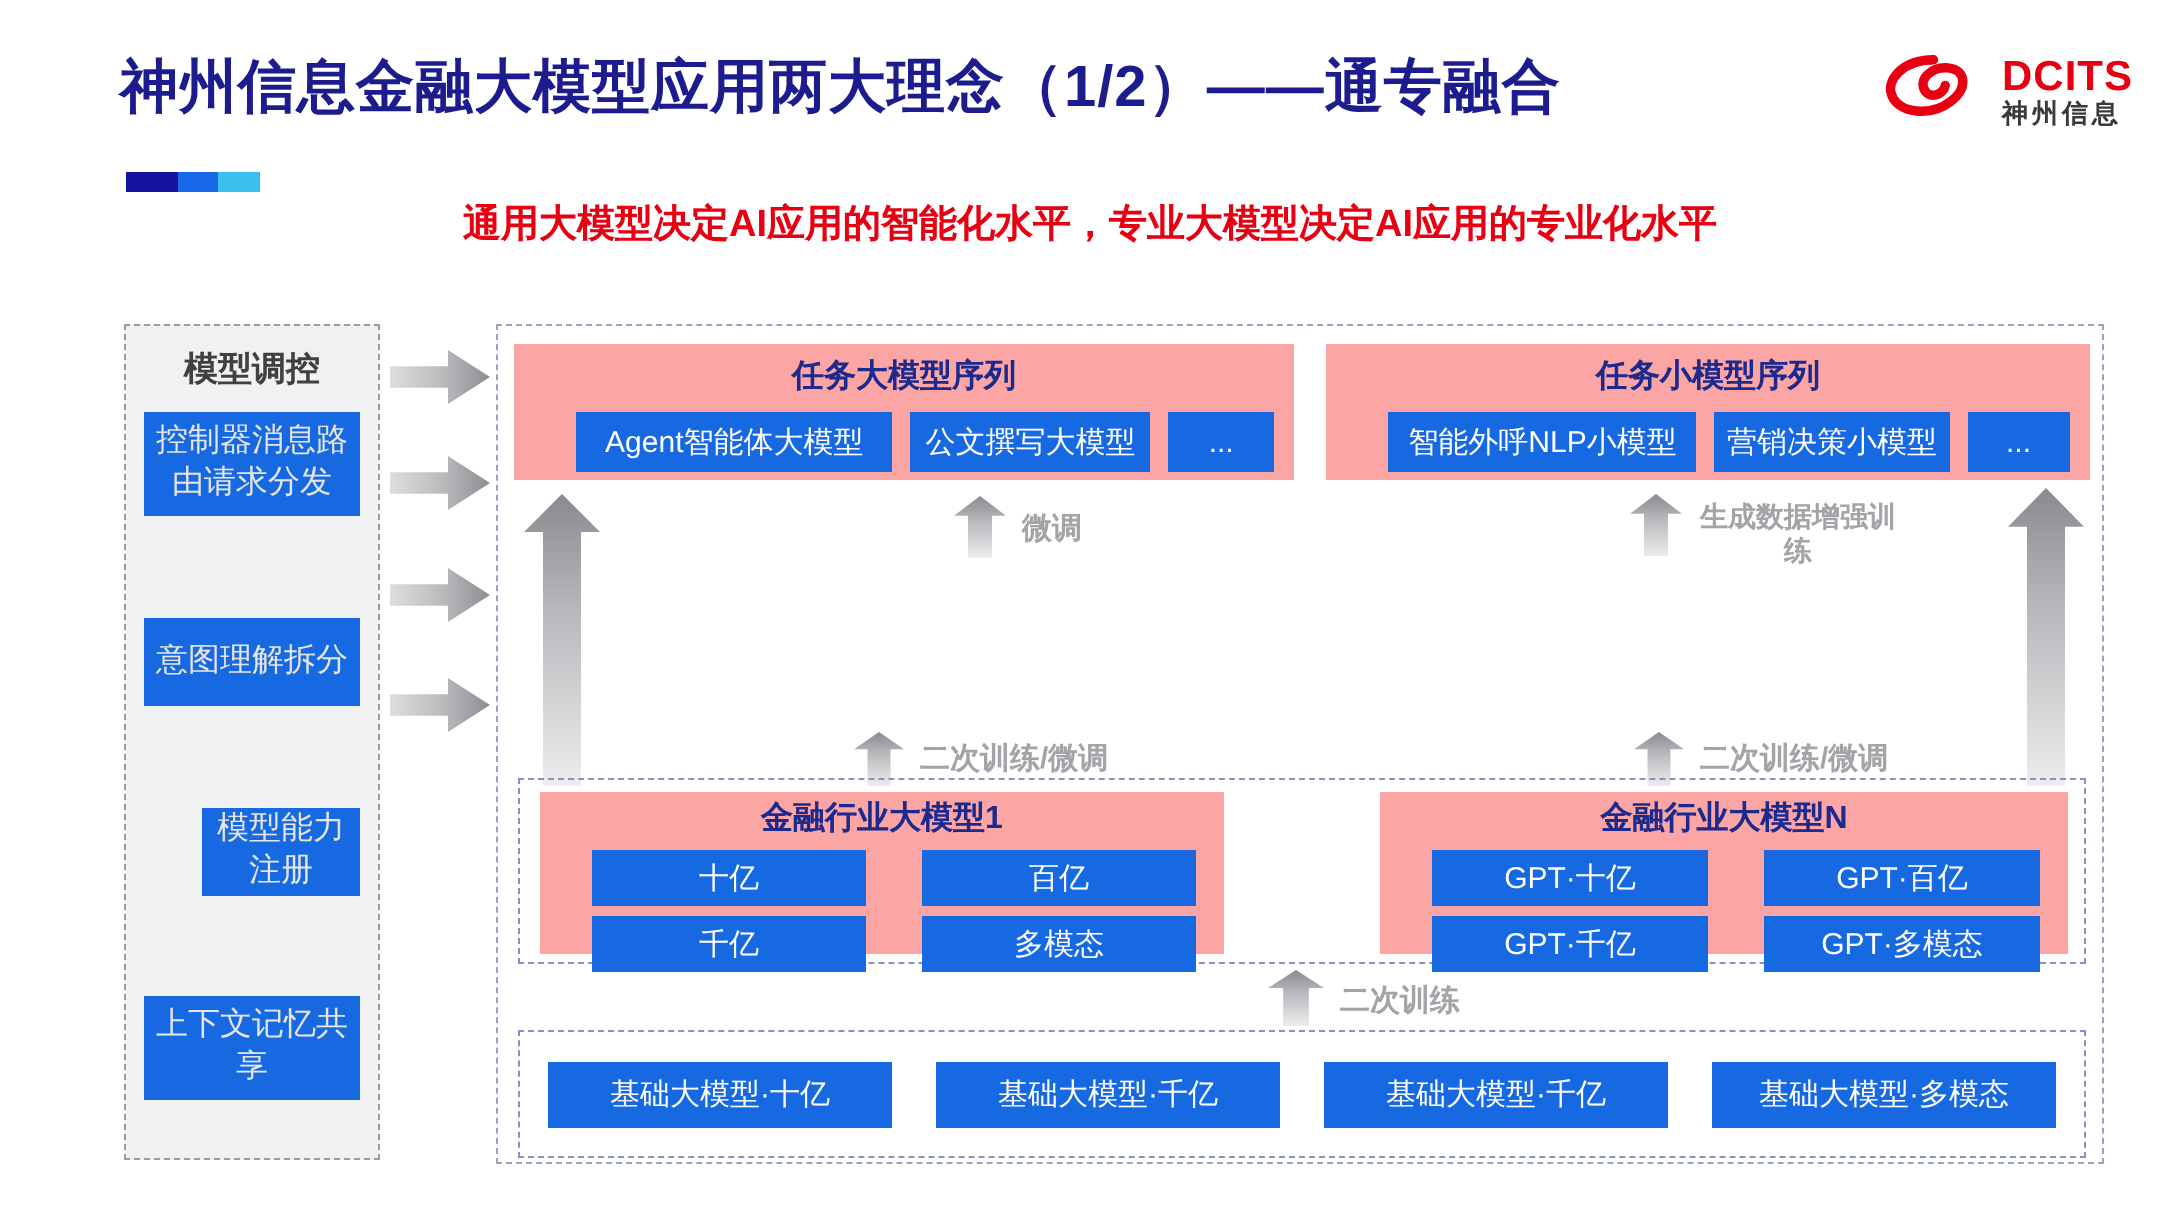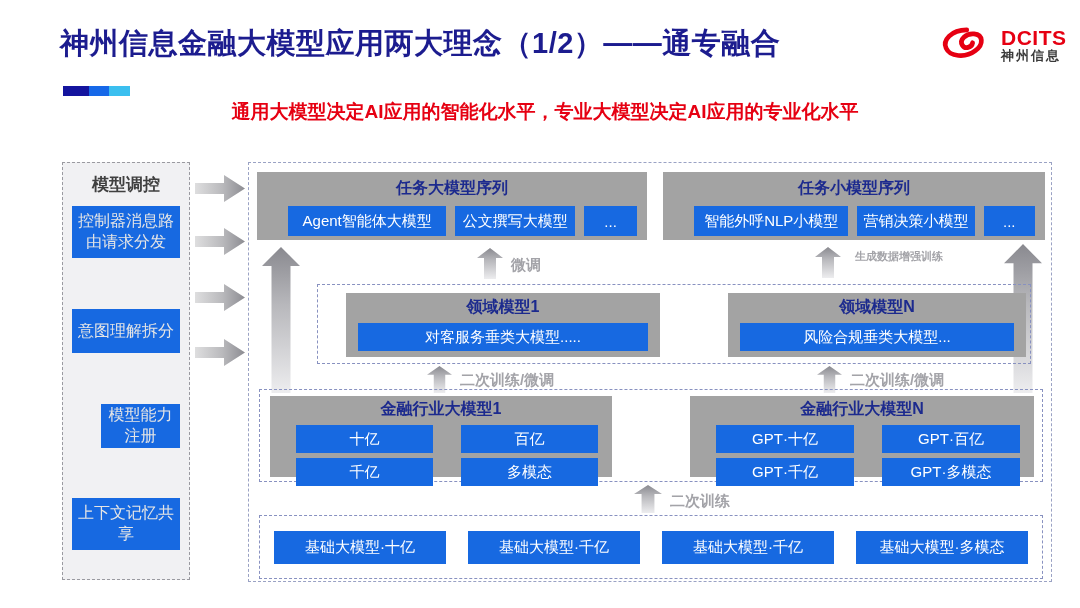--- a/index.html
+++ b/index.html
@@ -40,38 +40,38 @@
   .ar0 { top:175px; } .ar1 { top:228px; } .ar2 { top:284px; } .ar3 { top:339px; }
 
   .arrow-up { position:absolute;
     background:linear-gradient(180deg,#89898f 0%,#b8b8bc 40%,#ededef 100%); }
   .arrow-up.small { clip-path:polygon(50% 0,100% 32%,73% 32%,73% 100%,27% 100%,27% 32%,0 32%); }
   .arrow-up.tall  { clip-path:polygon(50% 0,100% 13%,75% 13%,75% 100%,25% 100%,25% 13%,0 13%); }
 
   
   .main { position:absolute; left:248px; top:162px; width:804px; height:420px;
           border:1.5px dashed #9aa2c4; background:#ffffff; }
-  .panel { background:#a3a3a3; }
+  .panel { background:#fca5a5; }
   .panel-title { text-align:center; font-size:16px; font-weight:800; color:#1c2a8e; }
   .blue-btn { background:#1769e1; color:#ffffff; font-size:15px; font-weight:500;
               display:flex; align-items:center; justify-content:center; text-align:center; }
 
   .task-panel { position:absolute; top:9px; height:68px; padding-top:6px; }
   .tp-a { left:8px;  width:390px; }
   .tp-b { left:414px; width:382px; }
   .btn-row { display:flex; gap:9px; padding:7px 10px 0 10px;margin-left:21px; }
   .btn-row .blue-btn { height:30px; }
   .bw-lg { flex:1.65; } .bw-md { flex:1.25; } .bw-sm { flex:0.55; }
 
   .flow-label { position:absolute; color:#a3a3a8; font-weight:700; font-size:15px; line-height:1.2; }
 
   .a-ft { left:228px; top:85px; width:26px; height:31px; }
   .lbl-ft { left:262px; top:93px; }
   .a-gd { left:566px; top:84px; width:26px; height:31px; }
-  .lbl-gd { left:599px; top:87px; width:102px; text-align:center; font-size:11px; }
+  .lbl-gd { left:599px; top:87px; width:102px; text-align:center; font-size:14px; }
 
   .a-left  { left:13px;  top:84px; width:38px; height:146px; }
   .a-right { left:755px; top:81px; width:38px; height:149px; }
 
   .dashed-box { position:absolute; border:1.5px dashed #8891c0; }
   .domain-box { left:68px; top:121px; width:714px; height:80px; }
   .domain-panel { position:absolute; top:8px; height:64px; padding-top:4px; }
   .dp-1 { left:28px;  width:314px; }
   .dp-n { left:410px; width:298px; }
   .domain-btn { height:28px; margin:5px 12px 0 12px; }
@@ -151,30 +151,20 @@
     </div>
 
     <div class="arrow-up small a-ft"></div>
     <div class="flow-label lbl-ft">微调</div>
     <div class="arrow-up small a-gd"></div>
     <div class="flow-label lbl-gd">生成数据增强训练</div>
 
     <div class="arrow-up tall a-left"></div>
     <div class="arrow-up tall a-right"></div>
 
-    <div class="dashed-box domain-box">
-      <div class="panel domain-panel dp-1">
-        <div class="panel-title">领域模型1</div>
-        <div class="blue-btn domain-btn">对客服务垂类大模型.....</div>
-      </div>
-      <div class="panel domain-panel dp-n">
-        <div class="panel-title">领域模型N</div>
-        <div class="blue-btn domain-btn">风险合规垂类大模型...</div>
-      </div>
-    </div>
 
     <div class="arrow-up small a-r1"></div>
     <div class="flow-label lbl-r1">二次训练/微调</div>
     <div class="arrow-up small a-r2"></div>
     <div class="flow-label lbl-r2">二次训练/微调</div>
 
     <div class="dashed-box industry-box">
       <div class="panel industry-panel ip-1">
         <div class="panel-title">金融行业大模型1</div>
         <div class="grid2">

